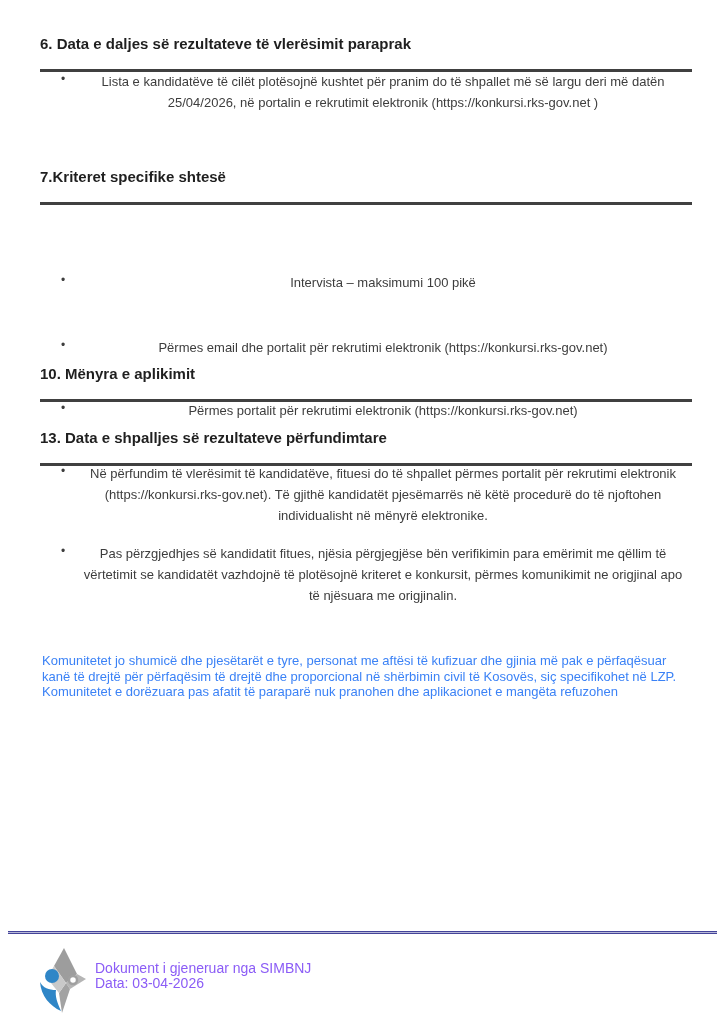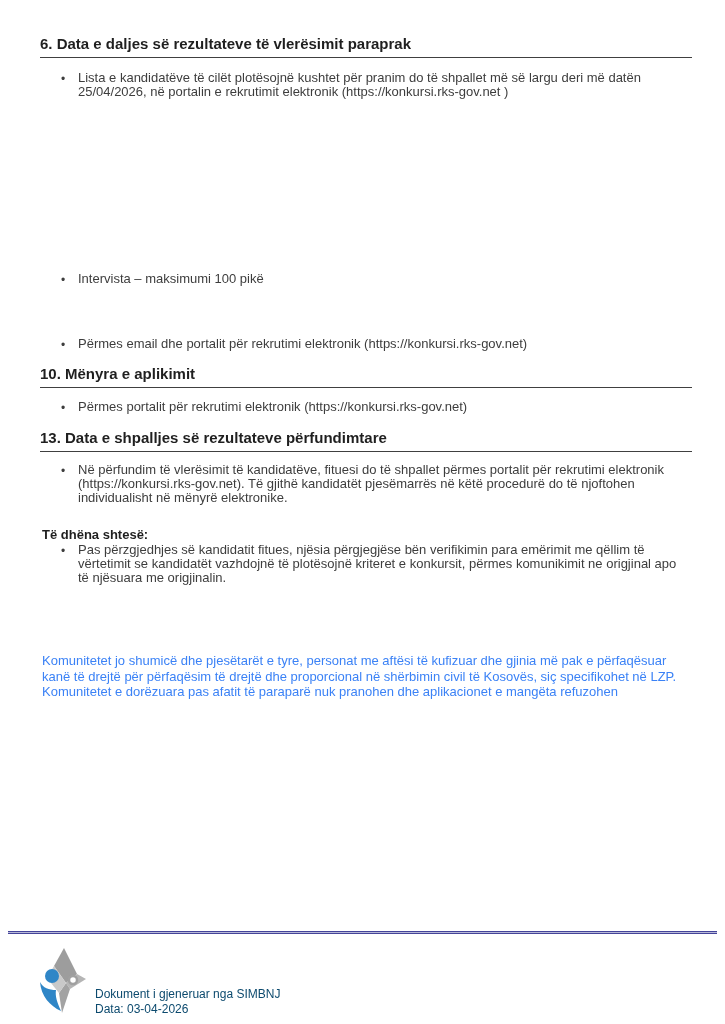--- a/index.html
+++ b/index.html
@@ -6,67 +6,69 @@
   .page {
     position:relative;
     width:725px; height:1024px;
     background:#ffffff;
     font-family:"Liberation Sans", sans-serif;
     overflow:hidden;
   }
   .heading {
     position:absolute; left:40px; width:652px;
     font-size:15px; font-weight:700; color:#1f1f1f;
-    line-height:19px; padding-bottom:4px;
-    border-bottom:1px solid #404040;
+    line-height:19px; padding-bottom:16px;
+    border-bottom:3px solid #404040;
   }
   .bullet {
     position:absolute; left:40px; width:652px;
     display:flex; align-items:flex-start;
   }
   .bullet .dot {
     width:38px; padding-left:21px; box-sizing:border-box;
     font-size:12px; color:#3d3d3d; line-height:17px;
   }
   .bullet .btext {
-    flex:1; font-size:13px; color:#3d3d3d; line-height:14px;
+    flex:1; font-size:13px; color:#3d3d3d; line-height:21px;
     padding-right:4px;
+    text-align:center;
   }
   .subheading {
     position:absolute; left:42px; width:650px;
     font-size:13px; font-weight:700; color:#1f1f1f; line-height:16px;
   }
   .closing {
     position:absolute; left:42px; width:655px;
     font-size:13px; color:#3b82f6; line-height:15.5px;
   }
   .footer-rule {
     position:absolute; left:8px; top:931px; width:709px; height:3px;
     background:linear-gradient(to bottom,
       #44449a 0%, #44449a 34%,
       #b9b9d8 34%, #b9b9d8 66%,
       #44449a 66%, #44449a 100%);
   }
   .logo { position:absolute; left:33px; top:947px; }
   .footer-text {
     position:absolute; left:95px; top:961px;
-    font-size:12px; color:#0c4a6e; line-height:15px;margin-top:26px;
+    font-size:14px; color:#8b5cf6; line-height:15px;
   }
 </style>
 </head>
 <body>
 
 <div class="page">
 
   <div class="heading" style="top:34px">6. Data e daljes së rezultateve të vlerësimit paraprak</div>
   <div class="bullet" style="top:71px">
     <span class="dot">•</span>
     <div class="btext">Lista e kandidatëve të cilët plotësojnë kushtet për pranim do të shpallet më së largu deri më datën 25/04/2026, në portalin e rekrutimit elektronik (https://konkursi.rks-gov.net )</div>
   </div>
 
+  <div class="heading" style="top:167px">7.Kriteret specifike shtesë</div>
 
   <div class="bullet" style="top:272px">
     <span class="dot">•</span>
     <div class="btext">Intervista – maksimumi 100 pikë</div>
   </div>
 
   <div class="bullet" style="top:337px">
     <span class="dot">•</span>
     <div class="btext">Përmes email dhe portalit për rekrutimi elektronik (https://konkursi.rks-gov.net)</div>
   </div>
@@ -76,21 +78,20 @@
     <span class="dot">•</span>
     <div class="btext">Përmes portalit për rekrutimi elektronik (https://konkursi.rks-gov.net)</div>
   </div>
 
   <div class="heading" style="top:428px">13. Data e shpalljes së rezultateve përfundimtare</div>
   <div class="bullet" style="top:463px">
     <span class="dot">•</span>
     <div class="btext">Në përfundim të vlerësimit të kandidatëve, fituesi do të shpallet përmes portalit për rekrutimi elektronik (https://konkursi.rks-gov.net). Të gjithë kandidatët pjesëmarrës në këtë procedurë do të njoftohen individualisht në mënyrë elektronike.</div>
   </div>
 
-  <div class="subheading" style="top:527px">Të dhëna shtesë:</div>
   <div class="bullet" style="top:543px">
     <span class="dot">•</span>
     <div class="btext">Pas përzgjedhjes së kandidatit fitues, njësia përgjegjëse bën verifikimin para emërimit me qëllim të vërtetimit se kandidatët vazhdojnë të plotësojnë kriteret e konkursit, përmes komunikimit ne origjinal apo të njësuara me origjinalin.</div>
   </div>
 
   <div class="closing" style="top:653px">
     <div>Komunitetet jo shumicë dhe pjesëtarët e tyre, personat me aftësi të kufizuar dhe gjinia më pak e përfaqësuar kanë të drejtë për përfaqësim të drejtë dhe proporcional në shërbimin civil të Kosovës, siç specifikohet në LZP.</div>
     <div>Komunitetet e dorëzuara pas afatit të paraparë nuk pranohen dhe aplikacionet e mangëta refuzohen</div>
   </div>
 

